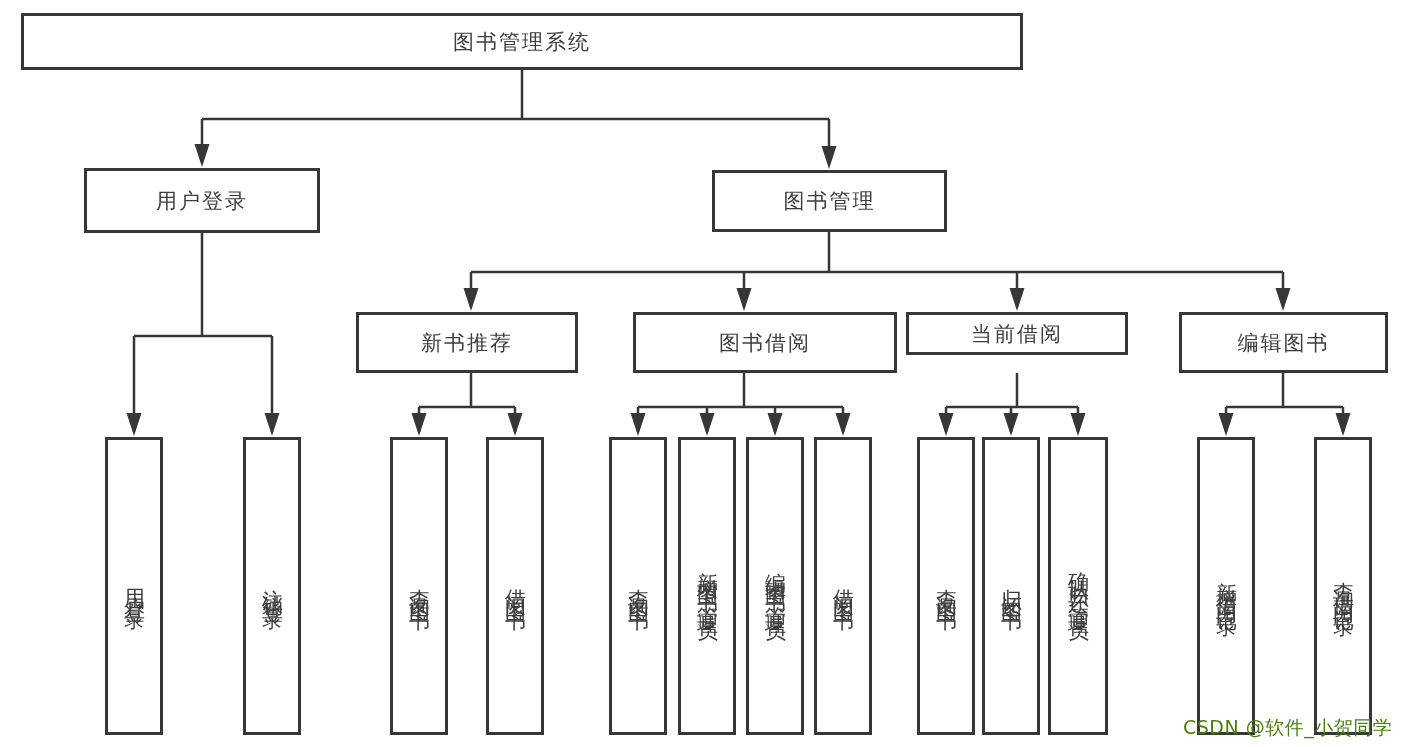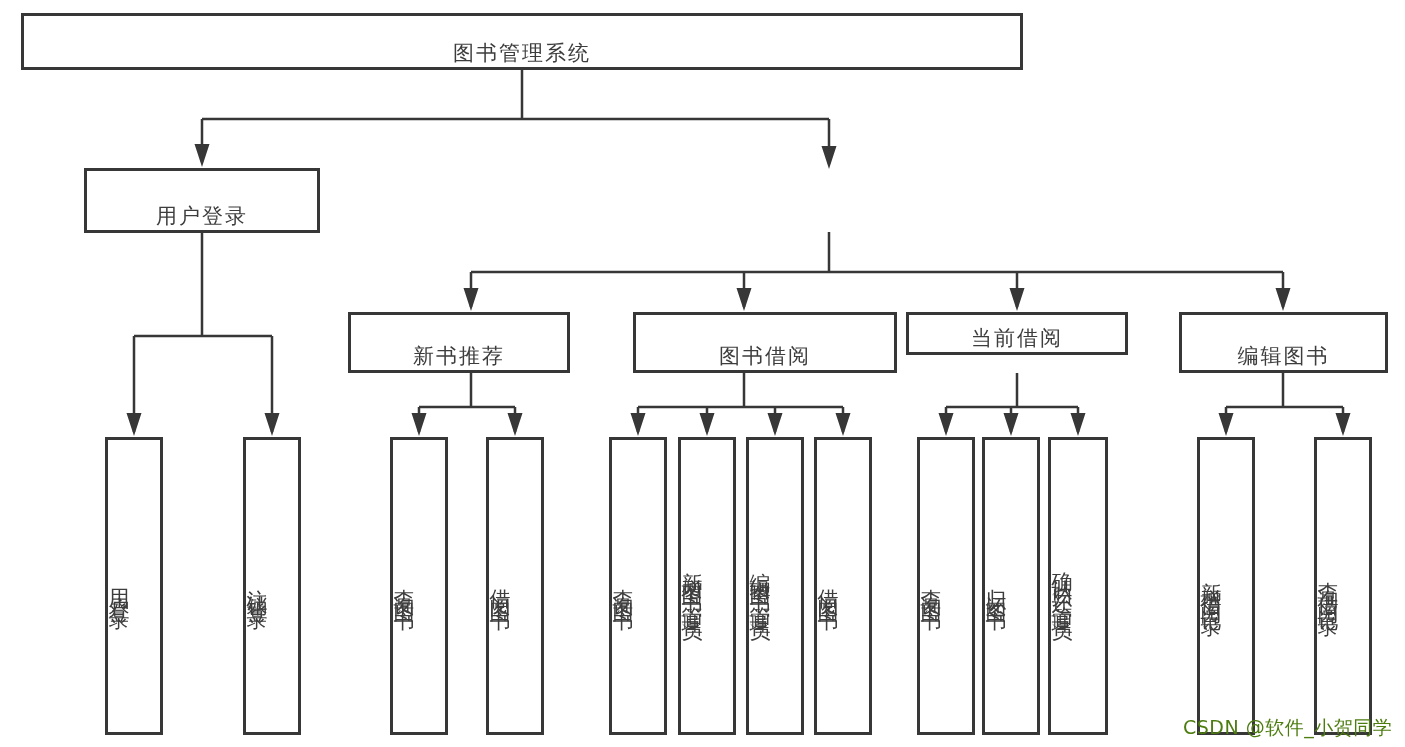--- a/index.html
+++ b/index.html
@@ -5,21 +5,21 @@
 <style>
   html,body{margin:0;padding:0;background:#ffffff;}
   .stage{
     position:relative;width:1405px;height:747px;background:#ffffff;
     font-family:"DejaVu Sans",sans-serif;overflow:hidden;
   }
   .wires{position:absolute;left:0;top:0;z-index:0;}
   .node{
     position:absolute;z-index:1;background:#ffffff;
     border:3px solid #373737;box-sizing:border-box;
-    display:flex;align-items:flex-end;justify-content:center;
+    display:flex;align-items:center;justify-content:center;
     color:#3d3d3d;
   }
   .node.h{font-size:21px;letter-spacing:2px;white-space:nowrap;}
   .node.v{
     writing-mode:vertical-rl;
     font-size:21px;letter-spacing:7px;line-height:1.0;
   }
   .watermark{
     position:absolute;z-index:3;left:1183px;top:715px;
     font-size:19px;letter-spacing:0.5px;white-space:nowrap;
@@ -60,22 +60,25 @@
              M1335.5 413 L1350.5 413 L1343 436 Z"></path>
   </svg>
 
   <div class="node h" style="left:21px;top:13px;width:1002px;height:57px;">
     <span>图书管理系统</span>
   </div>
 
   <div class="node h" style="left:84px;top:168px;width:236px;height:65px;">
     <span>用户登录</span>
   </div>
+  <div class="node h" style="left:712px;top:170px;width:235px;height:62px;">
+    <span>图书管理</span>
+  </div>
 
-  <div class="node h" style="left:348px;top:312px;width:222px;height:61px;">
+  <div class="node h" style="left:356px;top:312px;width:222px;height:61px;">
     <span>新书推荐</span>
   </div>
   <div class="node h" style="left:633px;top:312px;width:264px;height:61px;">
     <span>图书借阅</span>
   </div>
   <div class="node h" style="left:906px;top:312px;width:222px;height:43px;">
     <span>当前借阅</span>
   </div>
   <div class="node h" style="left:1179px;top:312px;width:209px;height:61px;">
     <span>编辑图书</span>

